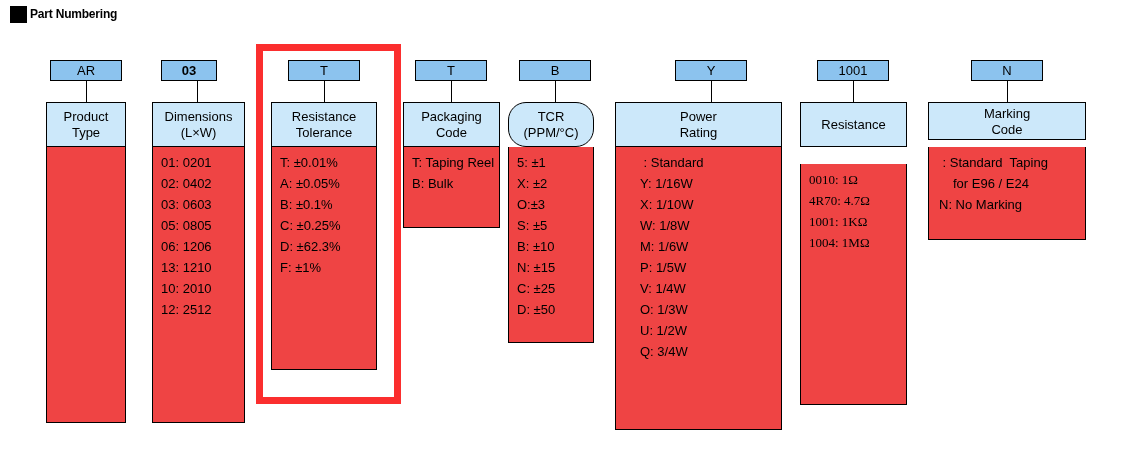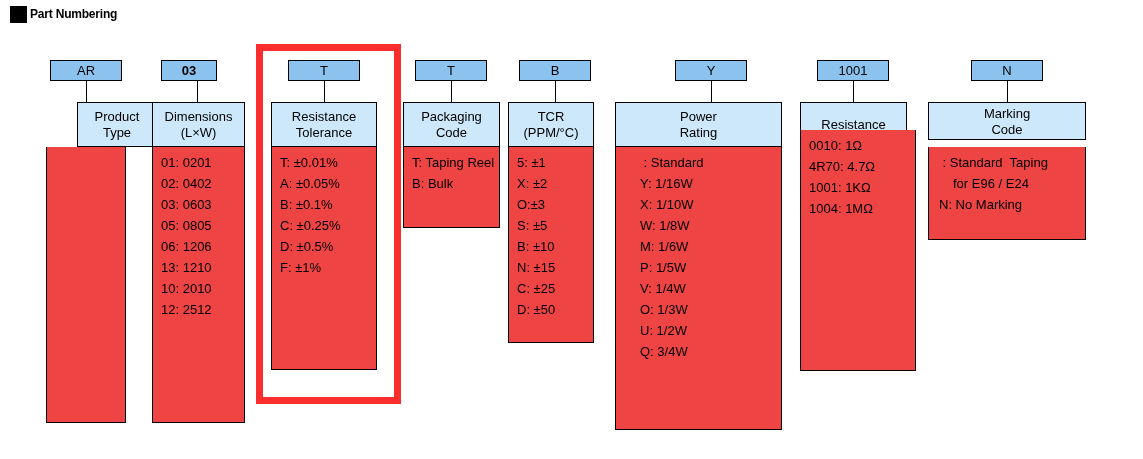--- a/index.html
+++ b/index.html
@@ -119,21 +119,21 @@
 <div id="title-row">
   <span id="title-bullet"></span>
   <span id="title-text">Part Numbering</span>
 </div>
 
 <div id="diagram">
 
   <div class="column">
     <div class="code-box" style="left:50px; top:60px; width:72px;">AR</div>
     <div class="connector" style="left:86px; top:81px; height:21px;"></div>
-    <div class="title-box" style="left:46px; top:102px; width:80px; height:45px;margin-left:31px;">
+    <div class="title-box" style="left:46px; top:102px; width:80px; height:45px;">
       <span>Product</span>
       <span>Type</span>
     </div>
     <div class="body-box" style="left:46px; top:147px; width:80px; height:276px;"></div>
   </div>
 
   <div class="column">
     <div class="code-box" style="left:161px; top:60px; width:56px;font-weight:bold;">03</div>
     <div class="connector" style="left:197px; top:81px; height:21px;"></div>
     <div class="title-box" style="left:152px; top:102px; width:93px; height:45px;">
@@ -157,42 +157,42 @@
     <div class="connector" style="left:324px; top:81px; height:21px;"></div>
     <div class="title-box" style="left:271px; top:102px; width:106px; height:45px;">
       <span>Resistance</span>
       <span>Tolerance</span>
     </div>
     <div class="body-box" style="left:271px; top:147px; width:106px; height:223px;">
       <div class="item">T: ±0.01%</div>
       <div class="item">A: ±0.05%</div>
       <div class="item">B: ±0.1%</div>
       <div class="item">C: ±0.25%</div>
-      <div class="item">D: ±0.5%</div>
+      <div class="item">D: ±62.3%</div>
       <div class="item">F: ±1%</div>
     </div>
   </div>
 
   <div class="column">
     <div class="code-box" style="left:415px; top:60px; width:72px;">T</div>
     <div class="connector" style="left:451px; top:81px; height:21px;"></div>
     <div class="title-box" style="left:403px; top:102px; width:97px; height:45px;">
       <span>Packaging</span>
       <span>Code</span>
     </div>
     <div class="body-box" style="left:403px; top:147px; width:97px; height:81px;">
       <div class="item">T: Taping Reel</div>
       <div class="item">B: Bulk</div>
     </div>
   </div>
 
   <div class="column">
     <div class="code-box" style="left:519px; top:60px; width:72px;">B</div>
     <div class="connector" style="left:555px; top:81px; height:21px;"></div>
-    <div class="title-box" style="left:508px; top:102px; width:86px; height:45px;">
+    <div class="title-box" style="left:508px; top:102px; width:86px; height:45px;border-radius:18px;">
       <span>TCR</span>
       <span>(PPM/°C)</span>
     </div>
     <div class="body-box" style="left:508px; top:147px; width:86px; height:196px;">
       <div class="item">5: ±1</div>
       <div class="item">X: ±2</div>
       <div class="item">O:±3</div>
       <div class="item">S: ±5</div>
       <div class="item">B: ±10</div>
       <div class="item">N: ±15</div>
@@ -222,21 +222,21 @@
     </div>
   </div>
 
   <div class="column">
     <div class="code-box" style="left:817px; top:60px; width:72px;">1001</div>
     <div class="connector" style="left:853px; top:81px; height:21px;"></div>
     <div class="title-box" style="left:800px; top:102px; width:107px; height:45px;">
       <span>Resistance</span>
       <span></span>
     </div>
-    <div class="body-box" style="left:800px; top:130px; width:116px; height:241px;">
+    <div class="body-box" style="left:800px; top:164px; width:107px; height:241px;font-family:Liberation Serif, serif;">
       <div class="item">0010: 1Ω</div>
       <div class="item">4R70: 4.7Ω</div>
       <div class="item">1001: 1KΩ</div>
       <div class="item">1004: 1MΩ</div>
     </div>
   </div>
 
   <div class="column">
     <div class="code-box" style="left:971px; top:60px; width:72px;">N</div>
     <div class="connector" style="left:1007px; top:81px; height:21px;"></div>

